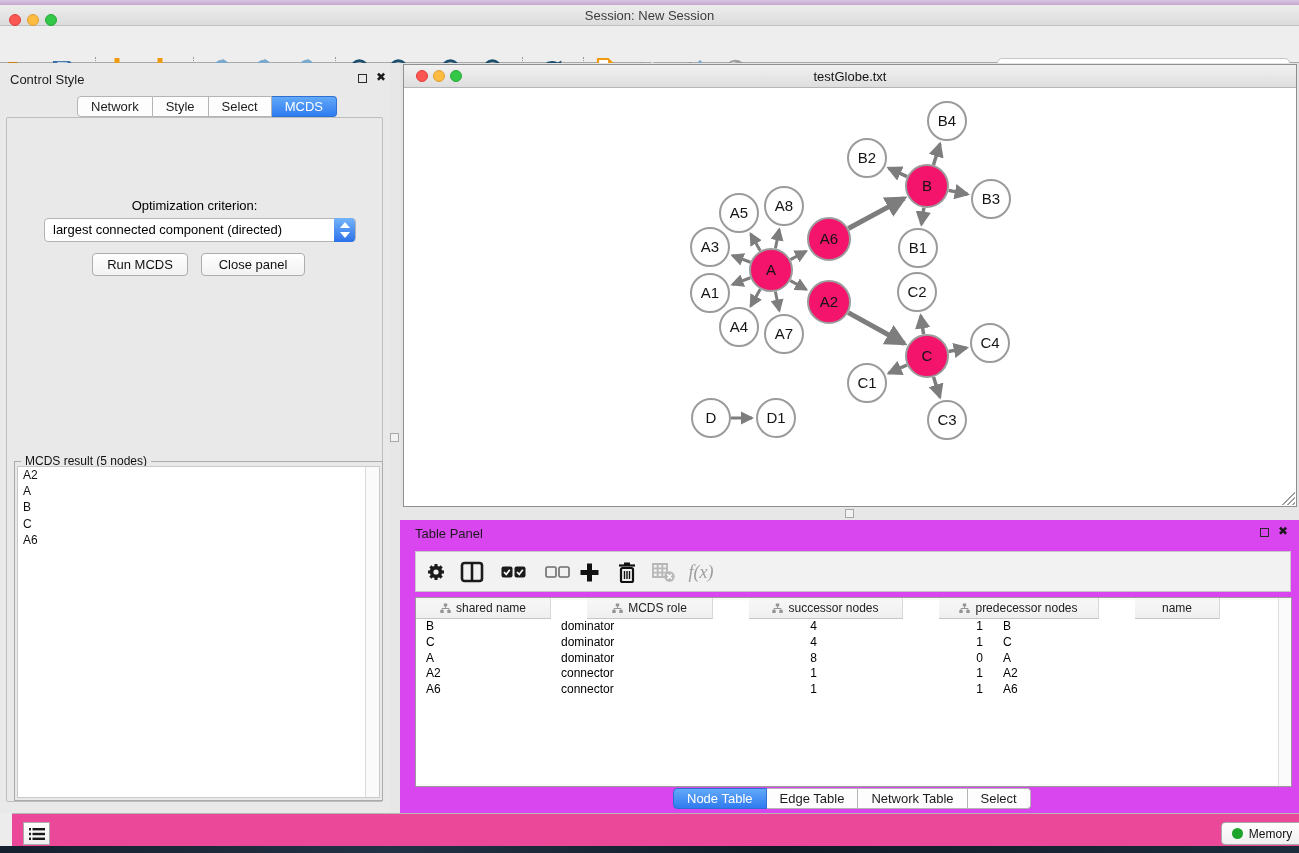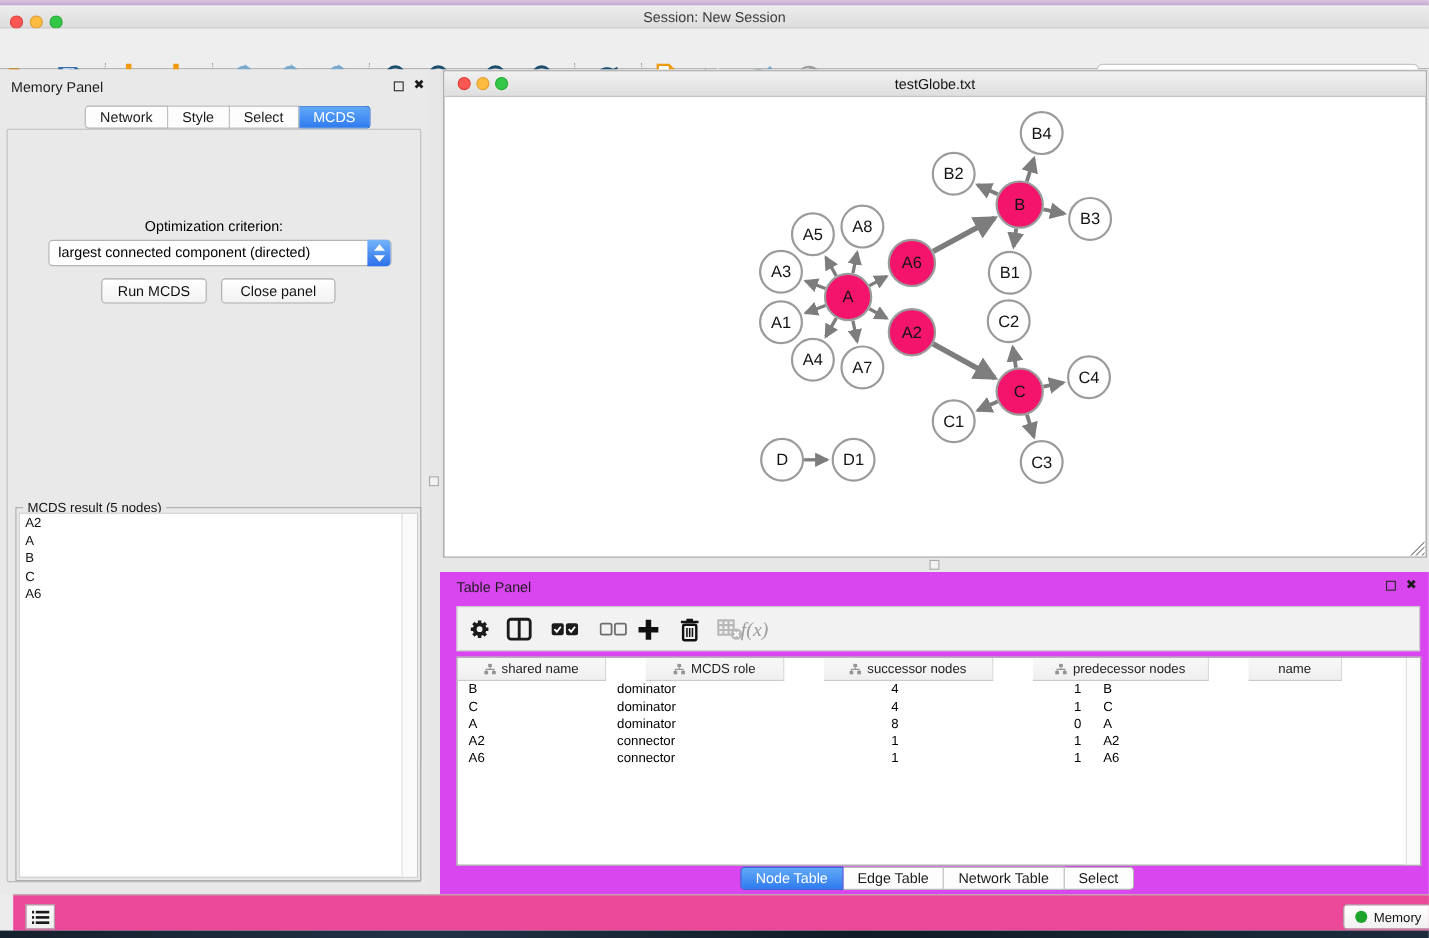--- a/index.html
+++ b/index.html
@@ -283,21 +283,21 @@
   <div class="searchbox">
     <svg width="14" height="14" viewBox="0 0 14 14">
       <circle cx="5.6" cy="5.6" r="4.2" fill="none" stroke="#8e8e8e" stroke-width="1.6"></circle>
       <line x1="8.8" y1="8.8" x2="12.5" y2="12.5" stroke="#8e8e8e" stroke-width="1.6"></line>
     </svg>
     <input type="text" placeholder="" style="">
   </div>
 </div>
 
 <div class="control-panel">
-  <span class="panel-title cp-title">Memory Panel</span>
+  <span class="panel-title cp-title">Control Style</span>
   <span class="float-ic" style="left:358px"></span>
   <span class="close-ic" style="left:376px">✖</span>
   <div class="cp-content"></div>
   <div class="cp-tabs" id="cp-tabs">
       <button class="tab-btn">Network</button>
       <button class="tab-btn">Style</button>
       <button class="tab-btn">Select</button>
       <button class="tab-btn active">MCDS</button>
     </div>
   <div class="opt-label">Optimization criterion:</div>
@@ -459,21 +459,21 @@
           <path d="M7.5 10 v8 M10 10 v8 M12.5 10 v8" stroke="#111" stroke-width="1.4"></path>
         </svg>
       </div>
       <div class="ttbtn" style="left: 231px;">
         <svg width="25" height="22" viewBox="0 0 25 22">
           <path d="M2 3 h14 v13 h-14z M2 7.333333333333333 h14 M2 11.666666666666666 h14 M6.666666666666667 3 v13 M11.333333333333334 3 v13" stroke="#b8b8b8" stroke-width="1.9" fill="none"></path>
           <circle cx="18.5" cy="15.5" r="5.2" fill="#b8b8b8"></circle>
           <path d="M16.3 13.3 l4.4 4.4 M20.7 13.3 l-4.4 4.4" stroke="#fff" stroke-width="1.6"></path>
         </svg>
       </div>
-      <div class="ttbtn" style="left: 254px;">
+      <div class="ttbtn" style="left: 269px;">
         <span class="fx-label">f(x)</span>
       </div>
     </div>
   <div class="data-table">
     <div class="dt-header" id="dt-header">
         <div class="dt-hcell" style="width: 135px;">
           <svg width="11" height="11" viewBox="0 0 11 11">
             <rect x="3.8" y="0.5" width="3.4" height="3" fill="#949494"></rect>
             <rect x="0.3" y="7" width="3.4" height="3" fill="#949494"></rect>
             <rect x="7.3" y="7" width="3.4" height="3" fill="#949494"></rect>

